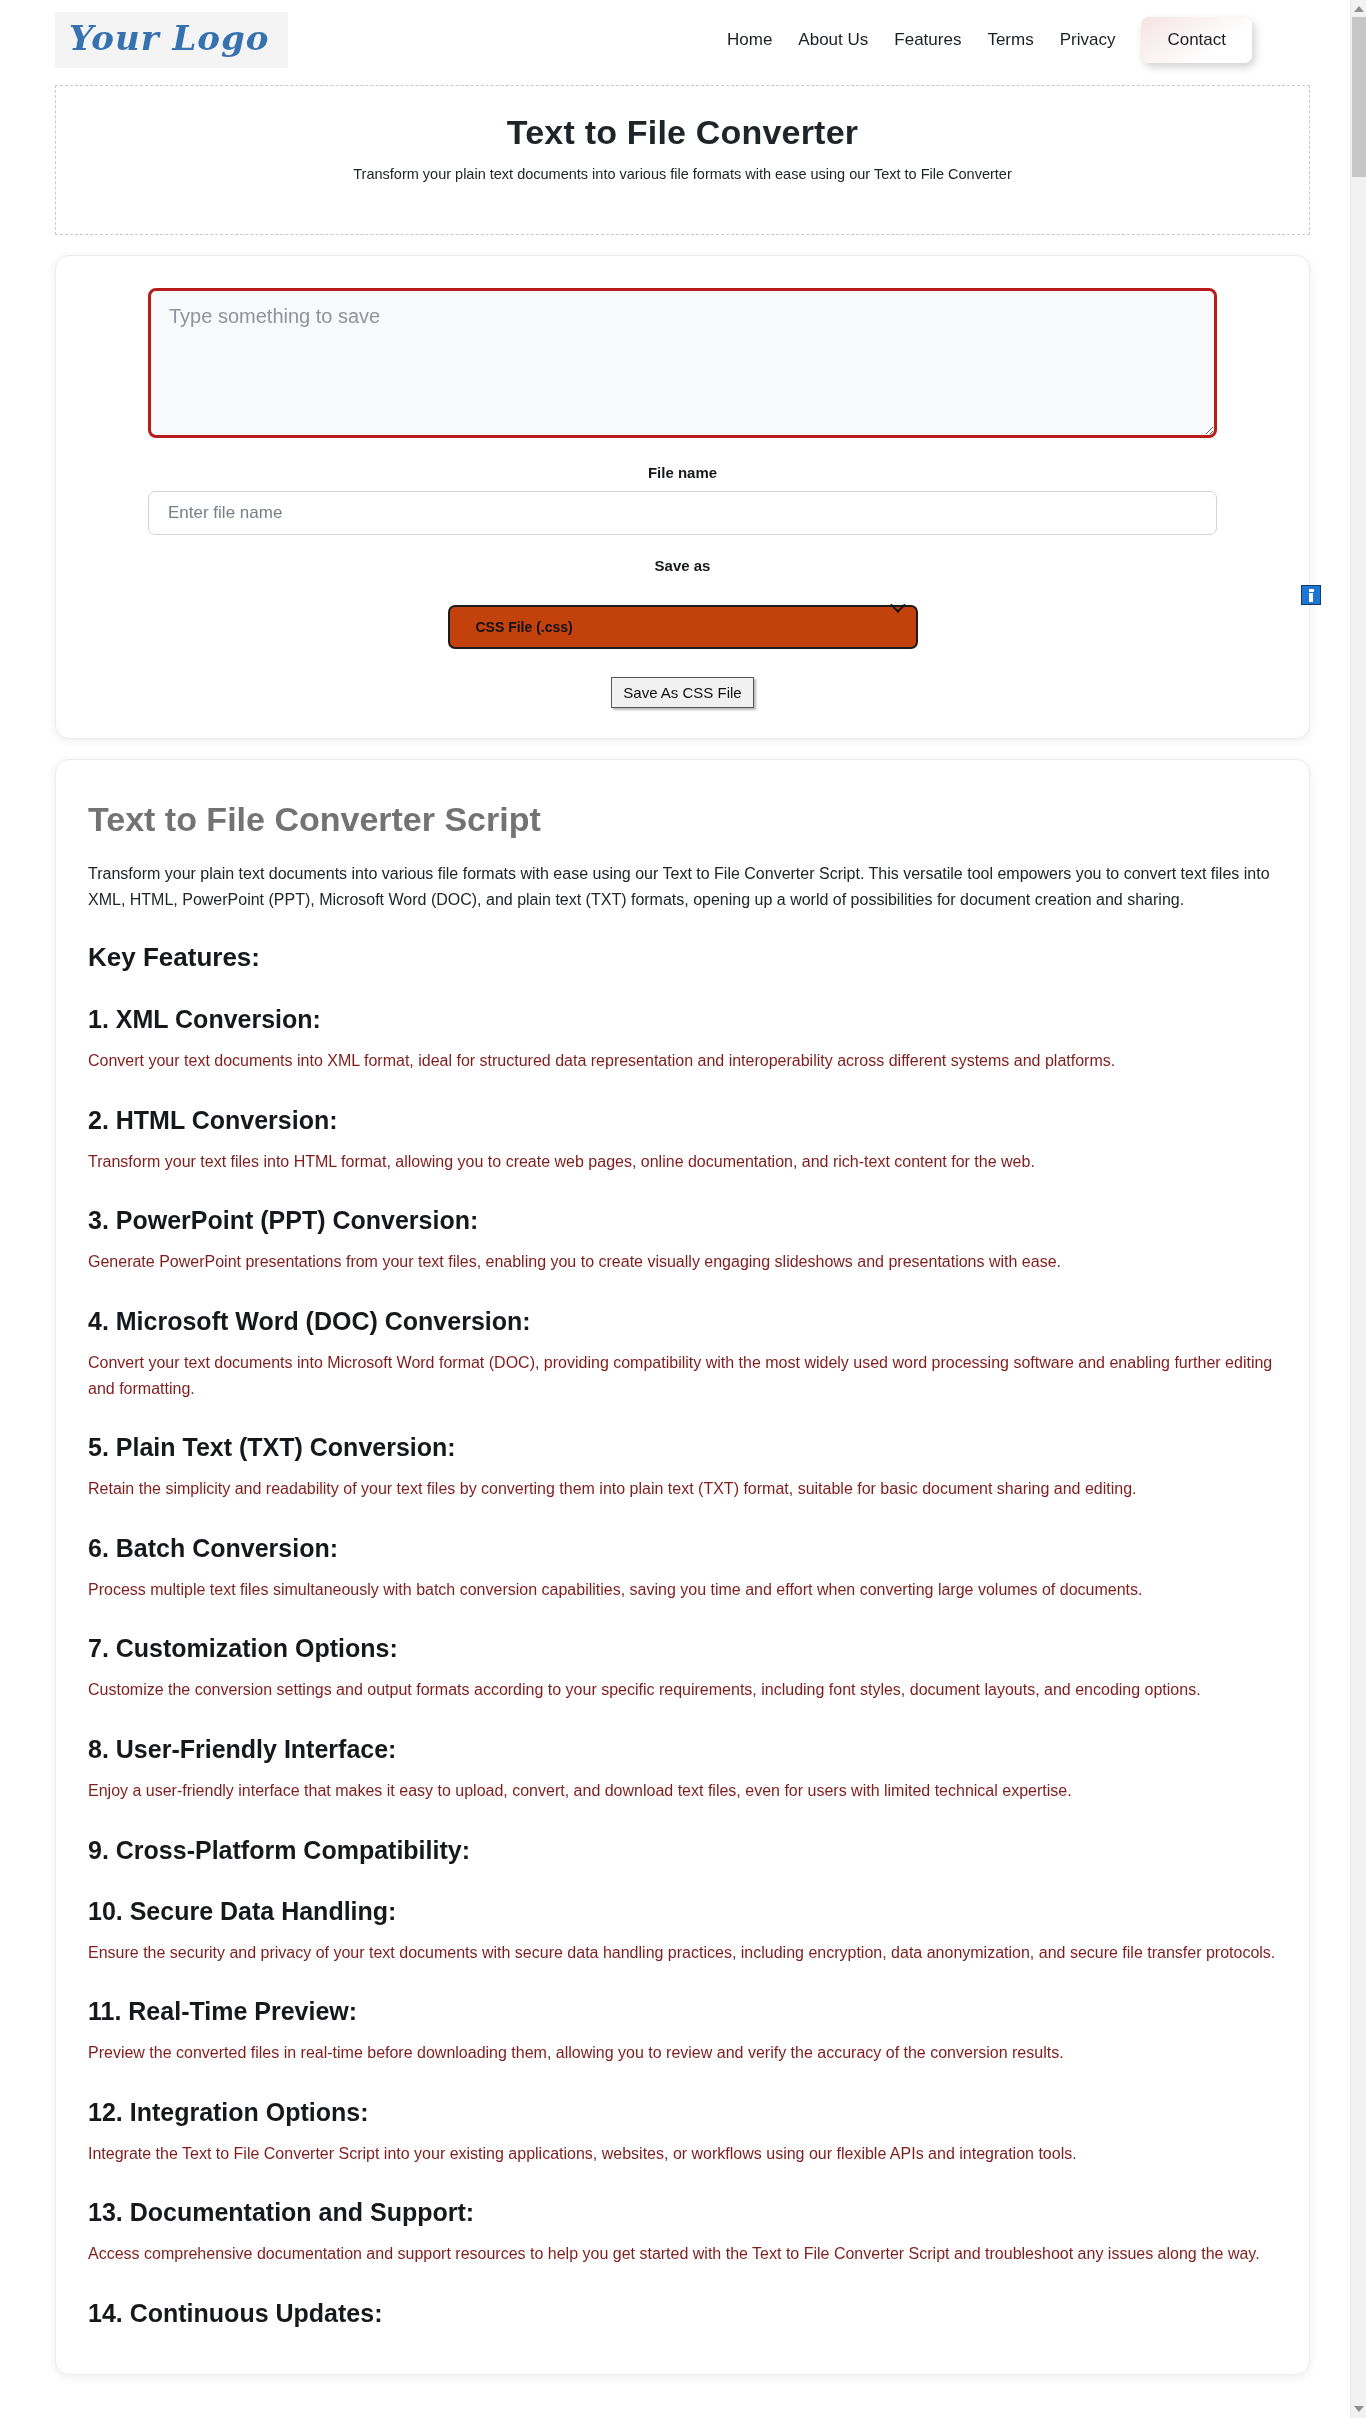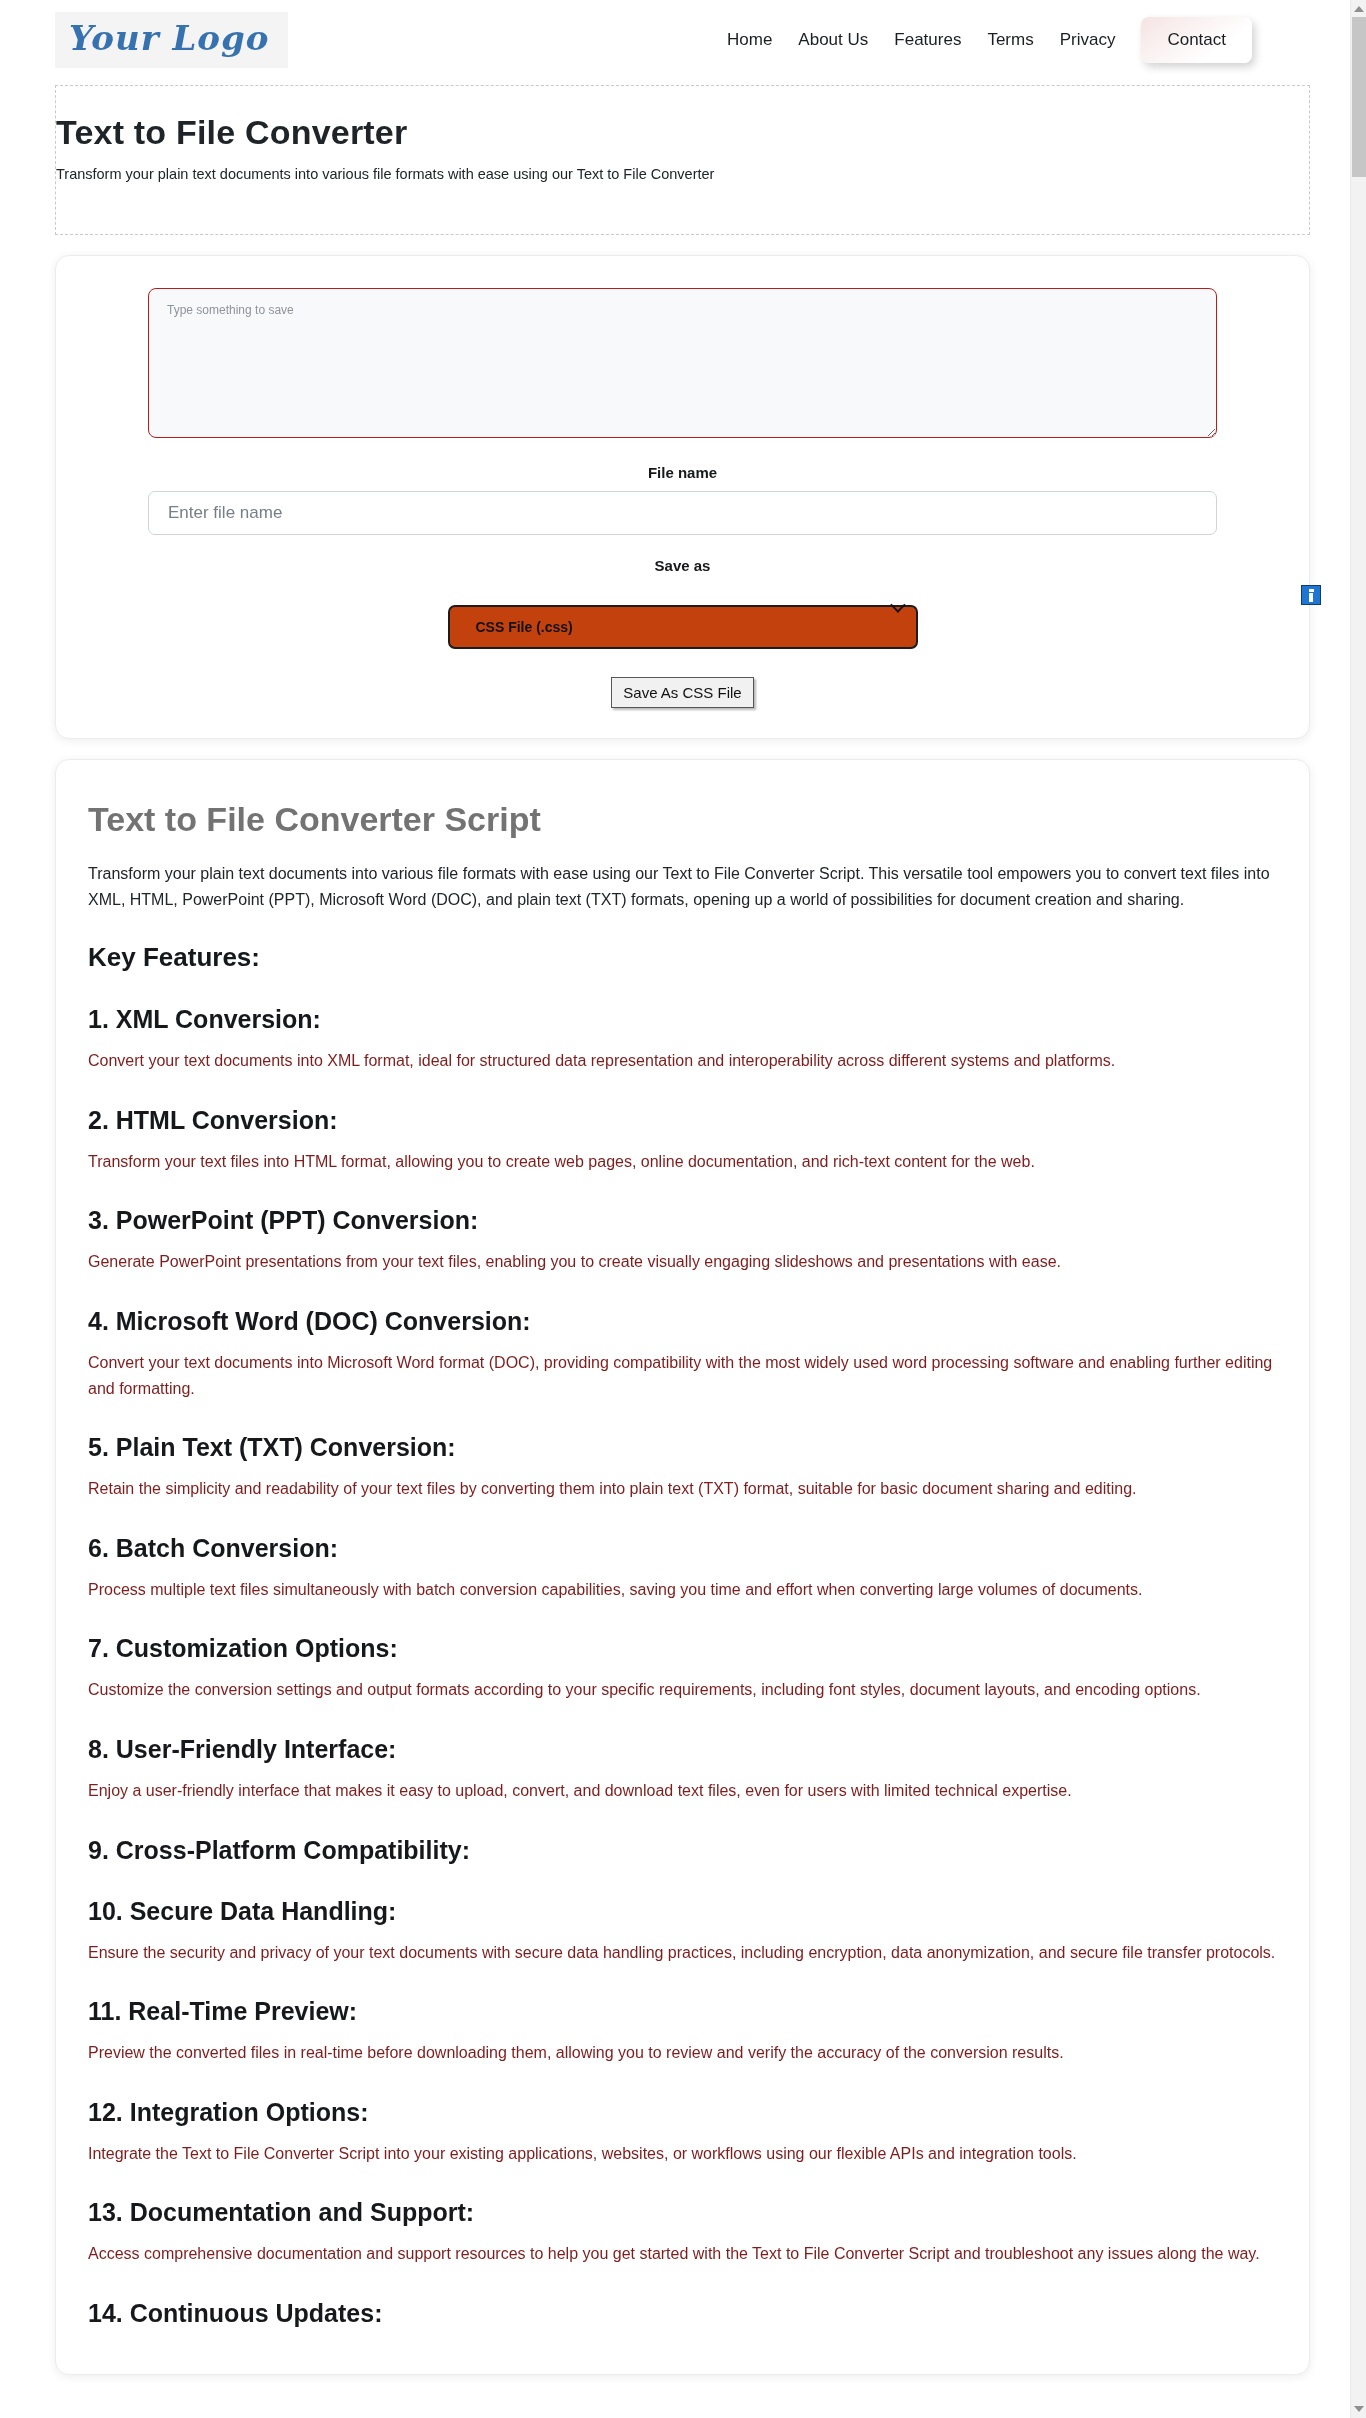--- a/index.html
+++ b/index.html
@@ -36,45 +36,45 @@
     padding: 13px 26px;
     box-shadow: 3px 4px 9px rgba(0,0,0,0.18);
     cursor: pointer;
   }
 
   
   .hero {
     margin-top: 5px;
     border: 1px dashed #c9c9c9;
     height: 150px;
-    text-align: left;
+    text-align: center;
     padding-top: 27px;
   }
   .hero-title { font-size: 34px; font-weight: 600; color: #1f2428; letter-spacing: .2px; }
   .hero-subtitle { margin-top: 14px; font-size: 14.5px; color: #212529; }
 
   
   .card {
     background: #fff;
     border: 1px solid #ececec;
     border-radius: 14px;
     box-shadow: 0 2px 10px rgba(0,0,0,0.07);
   }
 
   
   .form-card { margin-top: 20px; padding: 32px 92px 30px 92px; }
   .text-area-wrap { position: relative; }
   .text-input {
     width: 100%; height: 150px;
     background: #f8f9fa;
-    border: 1px solid #b91c1c;
+    border: 3px solid #b91c1c;
     border-radius: 8px;
     padding: 14px 18px;
     font-family: "Liberation Sans", sans-serif;
-    font-size: 12px;
+    font-size: 20px;
     color: #212529;
     resize: both;
   }
   .text-input::placeholder { color: #8d949b; }
   .form-label { display: block; text-align: center; font-weight: 700; font-size: 15px; margin-top: 22px; color: #16181b; }
   .filename-input {
     width: 100%; height: 44px;
     margin-top: 10px;
     border: 1px solid #ced4da;
     border-radius: 7px;

